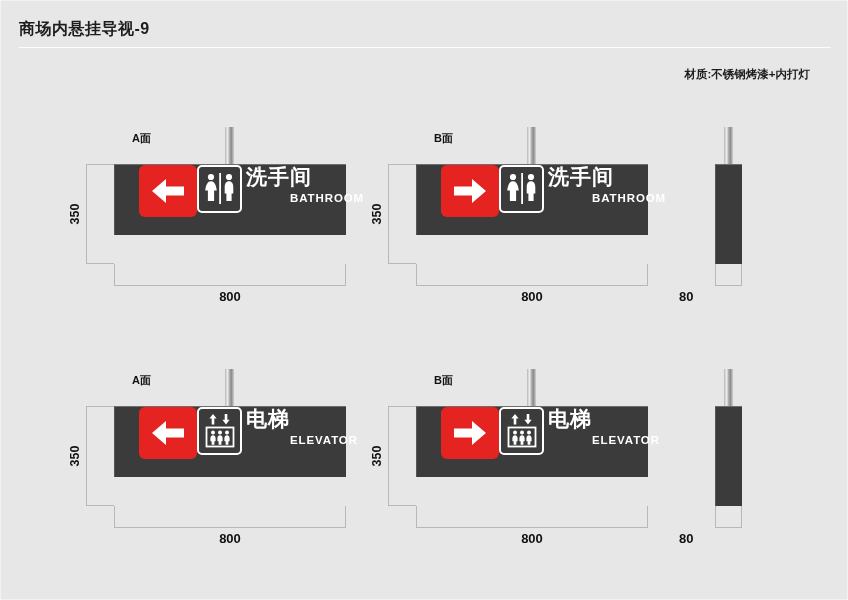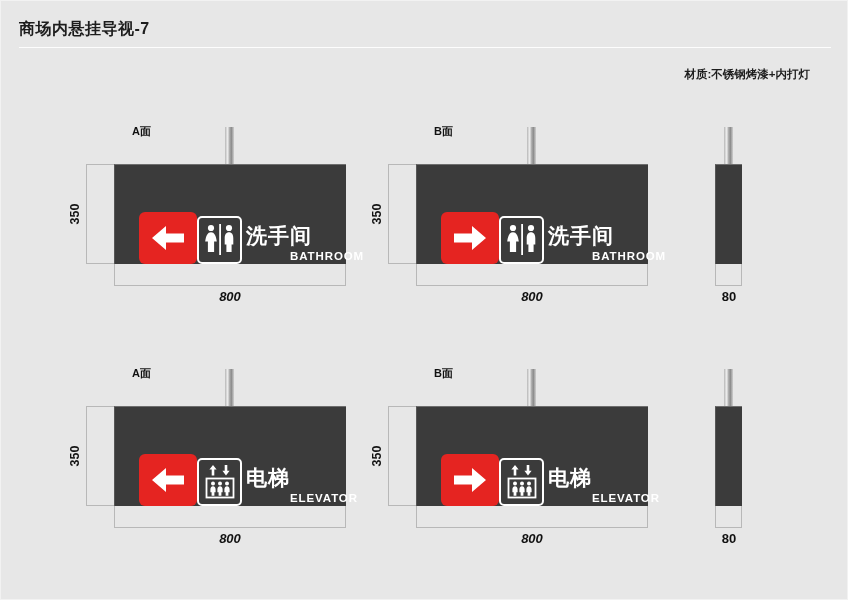--- a/index.html
+++ b/index.html
@@ -41,47 +41,47 @@
     font-weight: bold;
     color: #1d1d1d;
     white-space: nowrap;
   }
 
   
   .sign-unit { position: absolute; }
 
   .face-label {
     position: absolute;
-    top: 5px;
+    top: 12px;
     left: 18px;
     font-size: 11px;
     font-weight: bold;
     color: #111;
     white-space: nowrap;
   }
 
   .pole {
     position: absolute;
     top: 8px;
     width: 9px;
     height: 45px;
     background: linear-gradient(to right,
       #b6b6b6 0%, #d6d6d6 16%, #eeeeee 30%,
       #a9a9a9 52%, #8e8e8e 72%, #b4b4b4 88%, #cfcfcf 100%);
   }
 
   .panel {
     position: absolute;
     top: 45px;
-    height: 100px;
+    height: 71px;
     background: #3b3b3b;
     border-top: 1px solid #6e6e6e;
     border-left: 1px solid #565656;
     display: flex;
-    align-items: flex-end;
+    align-items: flex-start;
     padding-left: 24px;
     gap: 0;
   }
 
   
   .arrow-box {
     width: 58px;
     height: 52px;
     background: #e52421;
     border-radius: 6px;
@@ -161,21 +161,20 @@
     border-top: none;
   }
   .dim-bottom-label {
     position: absolute;
     top: 170px;
     width: 100%;
     text-align: center;
     font-size: 13px;
     font-weight: bold;
     color: #111;
-    font-style: italic;
   }
 
   
   .side-view { position: absolute; }
   .side-pole {
     position: absolute;
     top: 8px;
     left: 9px;
     width: 9px;
     height: 45px;
@@ -200,30 +199,29 @@
     width: 27px;
     height: 22px;
     border: 1px solid #b8b8b8;
     border-top: none;
   }
   .side-dim-label {
     position: absolute;
     top: 170px;
     left: -36px;
     width: 100px;
-    text-align: center;
     font-size: 13px;
     font-weight: bold;
     color: #111;
   }
 </style>
 </head>
 <body>
 
-<div id="header-title">商场内悬挂导视-7</div>
+<div id="header-title">商场内悬挂导视-9</div>
 <div id="header-rule"></div>
 <div id="material-note">材质:不锈钢烤漆+内打灯</div>
 
 <div class="sign-unit" style="left:113px; top:118px; width:232px;">
   <div class="face-label">A面</div>
   <div class="pole" style="left:111px;"></div>
 
   <div class="dim-left-box"></div>
   <div class="dim-left-label">350</div>
 

